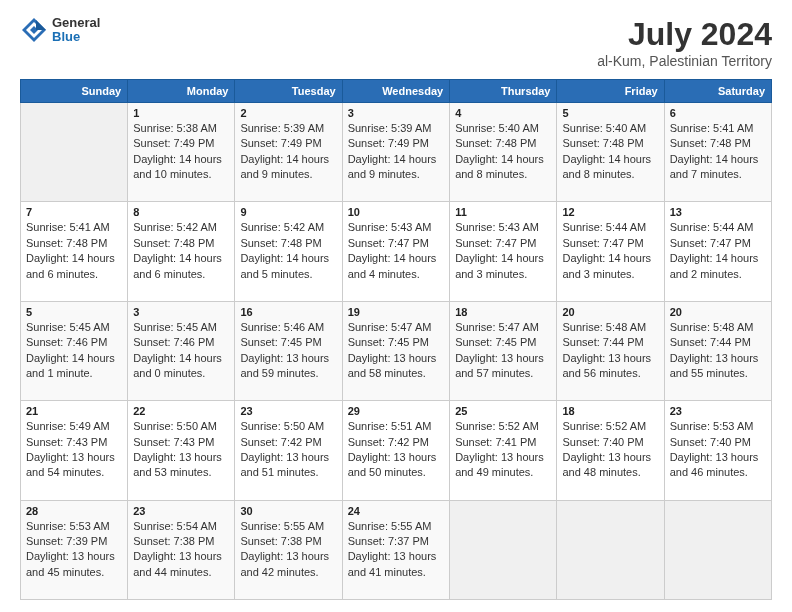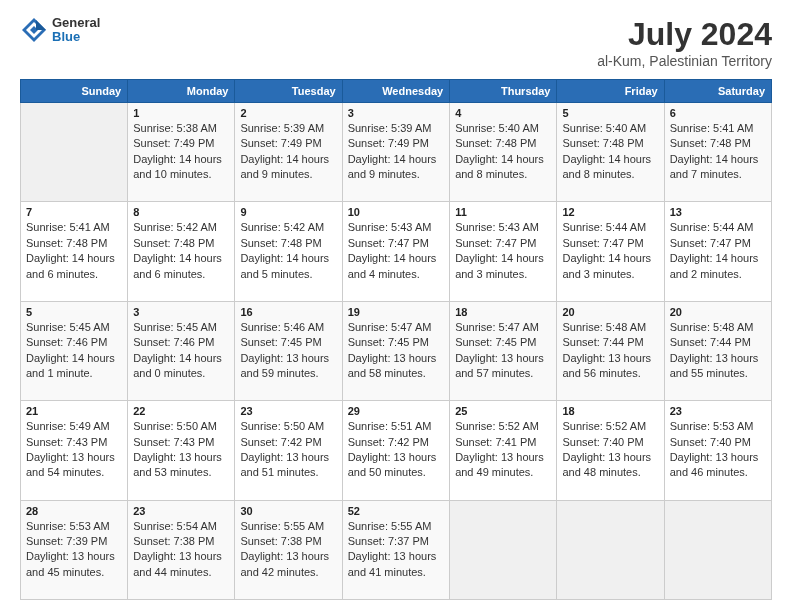--- a/index.html
+++ b/index.html
@@ -259,21 +259,21 @@
           </td>
           <td>
             <span class="day-num">23</span>
             <div class="day-info">Sunrise: 5:54 AM<br>Sunset: 7:38 PM<br>Daylight: 13 hours<br>and 44 minutes.</div>
           </td>
           <td>
             <span class="day-num">30</span>
             <div class="day-info">Sunrise: 5:55 AM<br>Sunset: 7:38 PM<br>Daylight: 13 hours<br>and 42 minutes.</div>
           </td>
           <td>
-            <span class="day-num">52</span>
+            <span class="day-num">24</span>
             <div class="day-info">Sunrise: 5:55 AM<br>Sunset: 7:37 PM<br>Daylight: 13 hours<br>and 41 minutes.</div>
           </td>
           <td class="empty"></td>
           <td class="empty"></td>
           <td class="empty"></td>
         </tr>
       </tbody>
   </table>
 </div>
 

